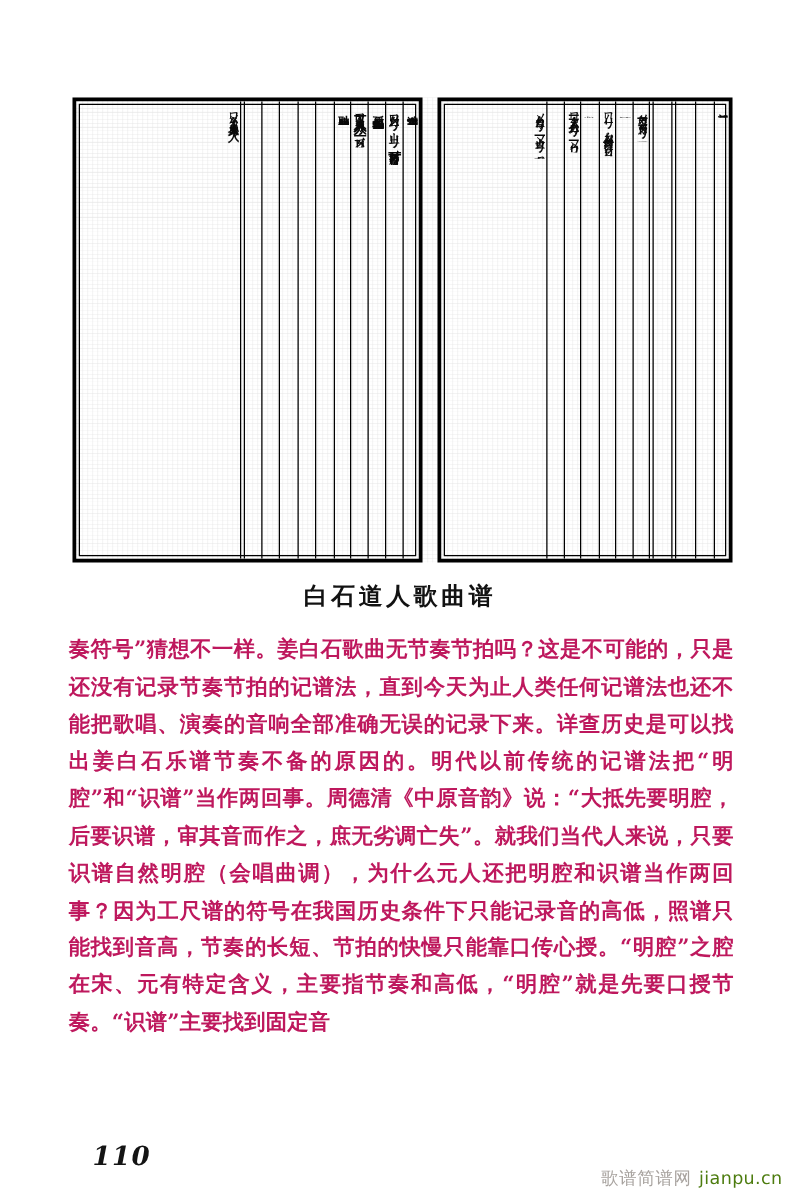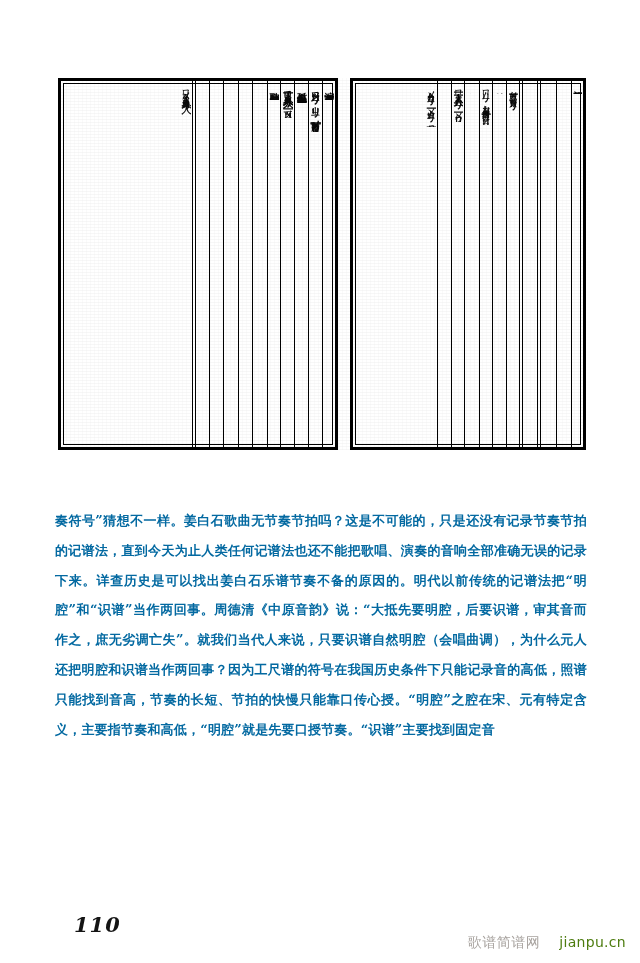--- a/index.html
+++ b/index.html
@@ -123,26 +123,26 @@
   #body-text {
     position: absolute;
     left: 55px;
     top: 506px;
     width: 532px;
   }
   .para {
     margin: 0;
     font-family: "DejaVu Serif", "Liberation Serif", serif;
     font-weight: bold;
-    font-size: 13px;
+    font-size: 17px;
     line-height: 29.8px;
     text-align: justify;
     text-justify: inter-character;
     letter-spacing: 0.2px;
-    color: #0369a1;
+    color: #be185d;
     text-indent: 0;
   }
 
   
   #page-number {
     position: absolute;
     left: 74px;
     top: 912px;
     font-family: "DejaVu Serif", "Liberation Serif", serif;
     font-weight: bold;
@@ -152,21 +152,21 @@
     color: #141414;
   }
 
   
   #watermark {
     position: absolute;
     right: 14px;
     top: 934px;
     display: flex;
     align-items: baseline;
-    gap: 19px;
+    gap: 6px;
     font-size: 14px;
     white-space: nowrap;
   }
   #watermark .wm-cn {
     font-family: "DejaVu Serif", "Liberation Serif", serif;
     color: #a8a39f;
     letter-spacing: 0.5px;
     font-size: 14px;
   }
   #watermark .wm-url {
@@ -261,20 +261,21 @@
       </div>
       <div class="col">
         <span class="col-text notation">ㄨㄠㄅㄅㄥリㄨ一ㄓㄊリㄅㄕㄥ人一ㄠ入ㄊㄅ</span>
       </div>
     </div>
 
   </div>
 
   <div class="plate-grain"></div>
 
+  <div id="plate-caption">白石道人歌曲谱</div>
 </div>
 
 <div id="body-text">
   <p class="para">奏符号”猜想不一样。姜白石歌曲无节奏节拍吗？这是不可能的，只是还没有记录节奏节拍的记谱法，直到今天为止人类任何记谱法也还不能把歌唱、演奏的音响全部准确无误的记录下来。详查历史是可以找出姜白石乐谱节奏不备的原因的。明代以前传统的记谱法把“明腔”和“识谱”当作两回事。周德清《中原音韵》说：“大抵先要明腔，后要识谱，审其音而作之，庶无劣调亡失”。就我们当代人来说，只要识谱自然明腔（会唱曲调），为什么元人还把明腔和识谱当作两回事？因为工尺谱的符号在我国历史条件下只能记录音的高低，照谱只能找到音高，节奏的长短、节拍的快慢只能靠口传心授。“明腔”之腔在宋、元有特定含义，主要指节奏和高低，“明腔”就是先要口授节奏。“识谱”主要找到固定音</p>
 </div>
 
 <div id="page-number">110</div>
 
 <div id="watermark">
   <span class="wm-cn">歌谱简谱网</span>

